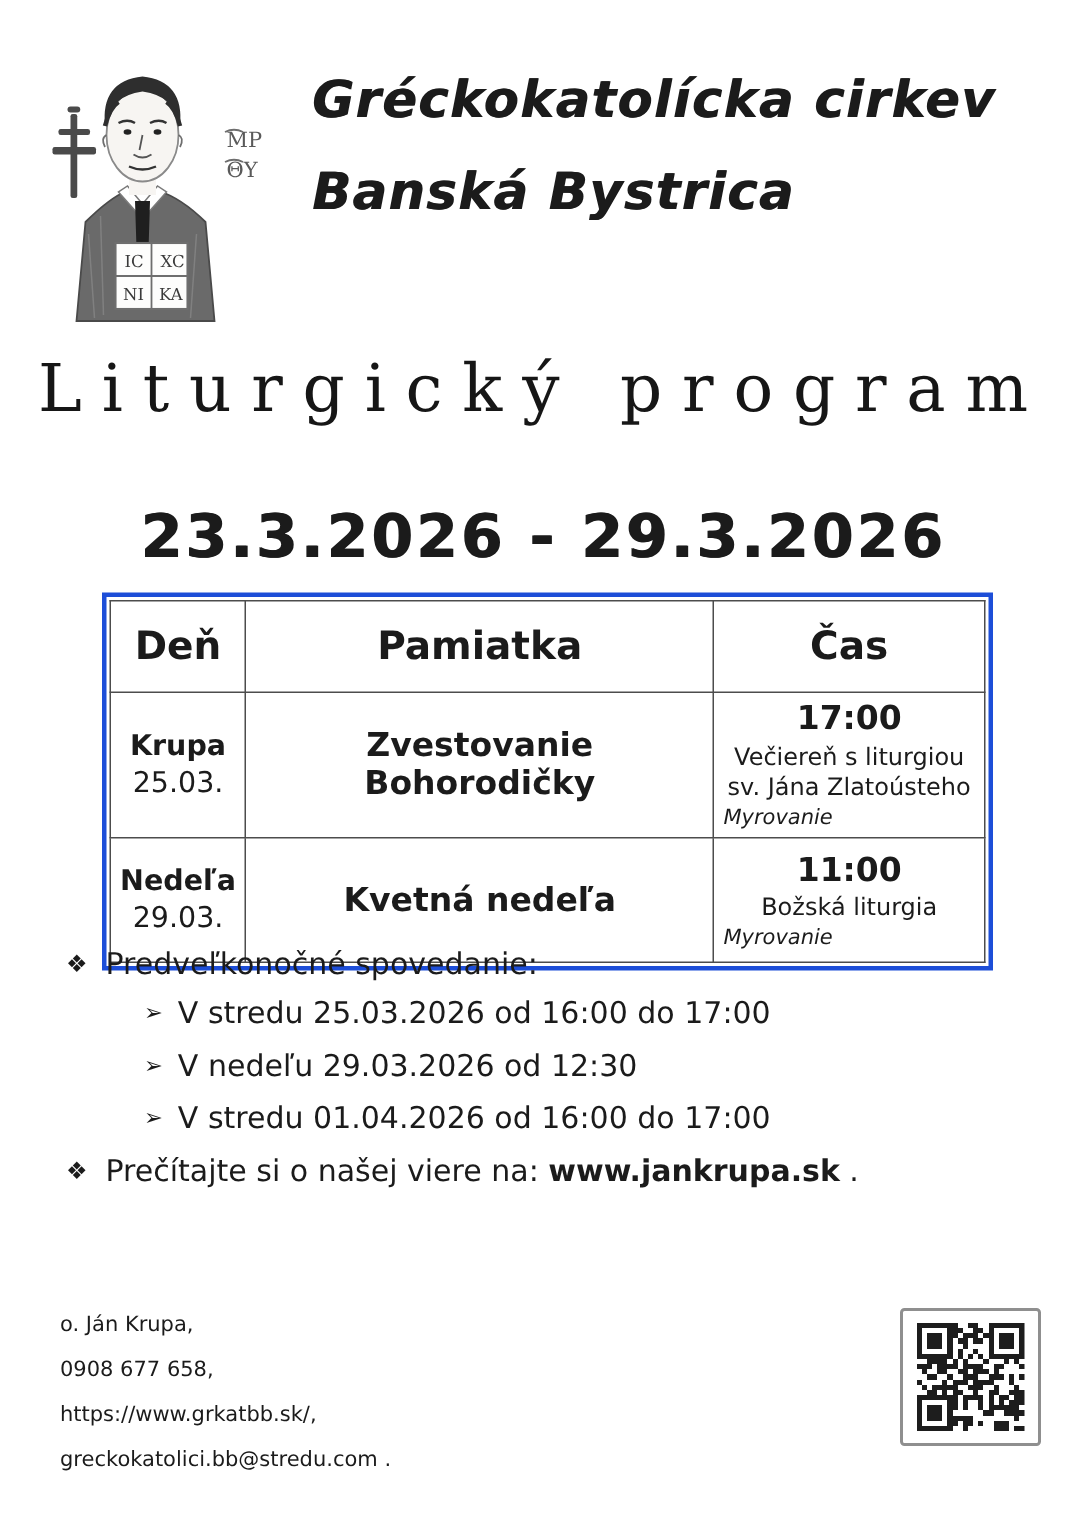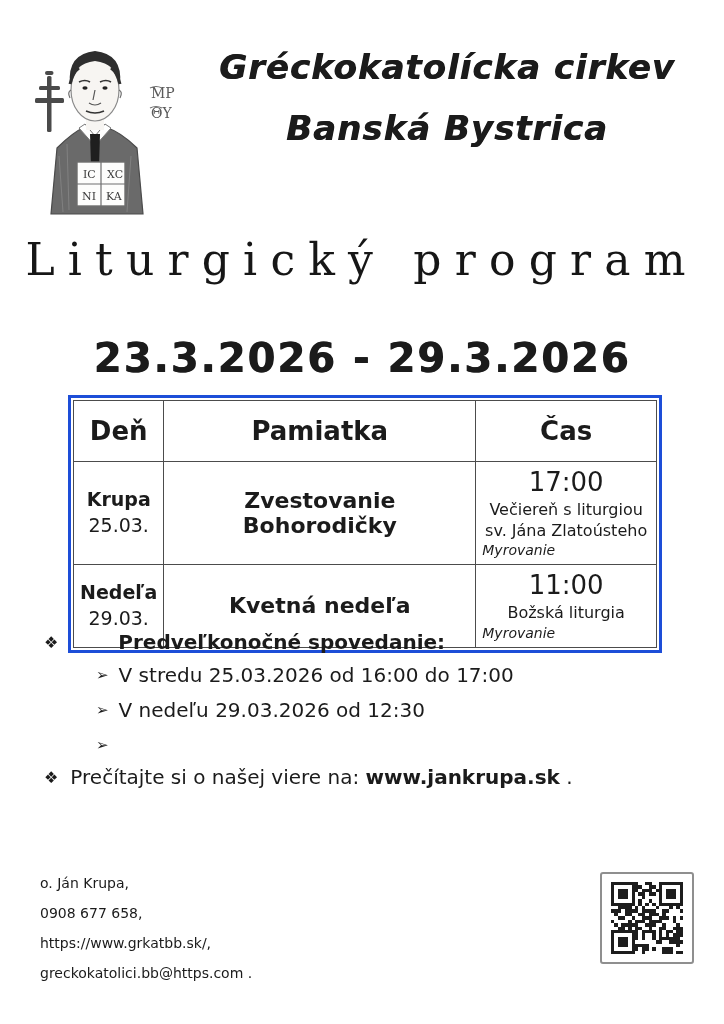--- a/index.html
+++ b/index.html
@@ -8,22 +8,22 @@
     width:724px;height:1024px;
     margin:0 auto;
     background:#ffffff;
     color:#1b1b1b;
     font-family:"DejaVu Sans", sans-serif;
     overflow:hidden;
   }
   
   .portrait{position:absolute;left:33px;top:44px;width:172px;height:172px;}
   .header-titles{
-    position:absolute;left:197px;top:50px;width:500px;
-    text-align:center;
+    position:absolute;left:208px;top:50px;width:500px;
+    text-align:left;
   }
   .title-line{
     font-family:"DejaVu Sans", sans-serif;
     font-weight:bold;font-style:italic;
     font-size:34px;line-height:1;
     letter-spacing:1px;
     margin-bottom:27px;
     text-shadow:0.6px 0 currentColor;
   }
   .program-title{
@@ -59,28 +59,28 @@
   th.hdr{
     font-size:26px;font-weight:bold;
     height:52px;vertical-align:top;padding-top:4px;
     text-align:center;
   }
   td.day-cell{height:88px;text-align:center;font-size:19px;line-height:1.35;}
   td.day-cell .day{font-weight:bold;}
   tr.row2 td.day-cell{height:74px;}
   td.feast-cell{text-align:center;font-size:22px;font-weight:bold;}
   td.time-cell{text-align:center;font-size:16px;line-height:1.3;padding:3px 5px;}
-  td.time-cell .time{font-size:26px;font-weight:normal;display:block;}
+  td.time-cell .time{font-size:22px;font-weight:bold;display:block;}
   td.time-cell .service{display:block;}
   td.time-cell .note{display:block;text-align:left;font-style:italic;font-size:14px;}
   
   .announcements{position:absolute;left:44px;top:630px;width:640px;}
   .ann-row{display:flex;align-items:flex-start;gap:12px;font-size:20px;margin-bottom:9px;}
   .ann-row .diamond{font-size:16px;padding-top:3px;flex:0 0 auto;}
-  .ann-row .txt-bold{font-weight:bold;margin-left:48px;}
+  .ann-row .txt-bold{font-weight:normal;}
   .ann-sub{display:flex;align-items:flex-start;gap:10px;font-size:20px;margin-left:52px;margin-bottom:11px;}
   .ann-sub .arrow{font-size:15px;padding-top:3px;flex:0 0 auto;}
   .inline-bold{font-weight:bold;}
   
   .contact{position:absolute;left:40px;top:868px;font-size:14px;line-height:30px;}
   .qr-box{
     position:absolute;left:600px;top:872px;width:94px;height:92px;
     border:2px solid #8f8f8f;border-radius:3px;background:#fff;
     display:flex;align-items:center;justify-content:center;box-sizing:border-box;
   }
@@ -196,32 +196,33 @@
     <div class="ann-sub">
       <span class="arrow">➢</span>
       <span>V stredu 25.03.2026 od 16:00 do 17:00</span>
     </div>
     <div class="ann-sub">
       <span class="arrow">➢</span>
       <span>V nedeľu 29.03.2026 od 12:30</span>
     </div>
     <div class="ann-sub">
       <span class="arrow">➢</span>
+      <span>V stredu 01.04.2026 od 16:00 do 17:00</span>
     </div>
     <div class="ann-row">
       <span class="diamond">❖</span>
       <span><span>Prečítajte si o našej viere na: </span><span class="inline-bold">www.jankrupa.sk</span><span> .</span></span>
     </div>
   </div>
 
   <div class="contact">
     <div>o. Ján Krupa,</div>
     <div>0908 677 658,</div>
     <div>https://www.grkatbb.sk/,</div>
-    <div>greckokatolici.bb@https.com .</div>
+    <div>greckokatolici.bb@stredu.com .</div>
   </div>
 
   <div class="qr-box">
     <svg id="qr-svg" width="72" height="72" viewBox="0 0 21 21" shape-rendering="crispEdges" xmlns="http://www.w3.org/2000/svg">
         <rect x="0" y="0" width="21" height="21" fill="#ffffff"></rect>
         <rect x="7" y="0" width="1" height="1" fill="#1d1d1d"></rect>
         <rect x="10" y="0" width="1" height="1" fill="#1d1d1d"></rect>
         <rect x="11" y="0" width="1" height="1" fill="#1d1d1d"></rect>
         <rect x="7" y="1" width="1" height="1" fill="#1d1d1d"></rect>
         <rect x="8" y="1" width="1" height="1" fill="#1d1d1d"></rect>

